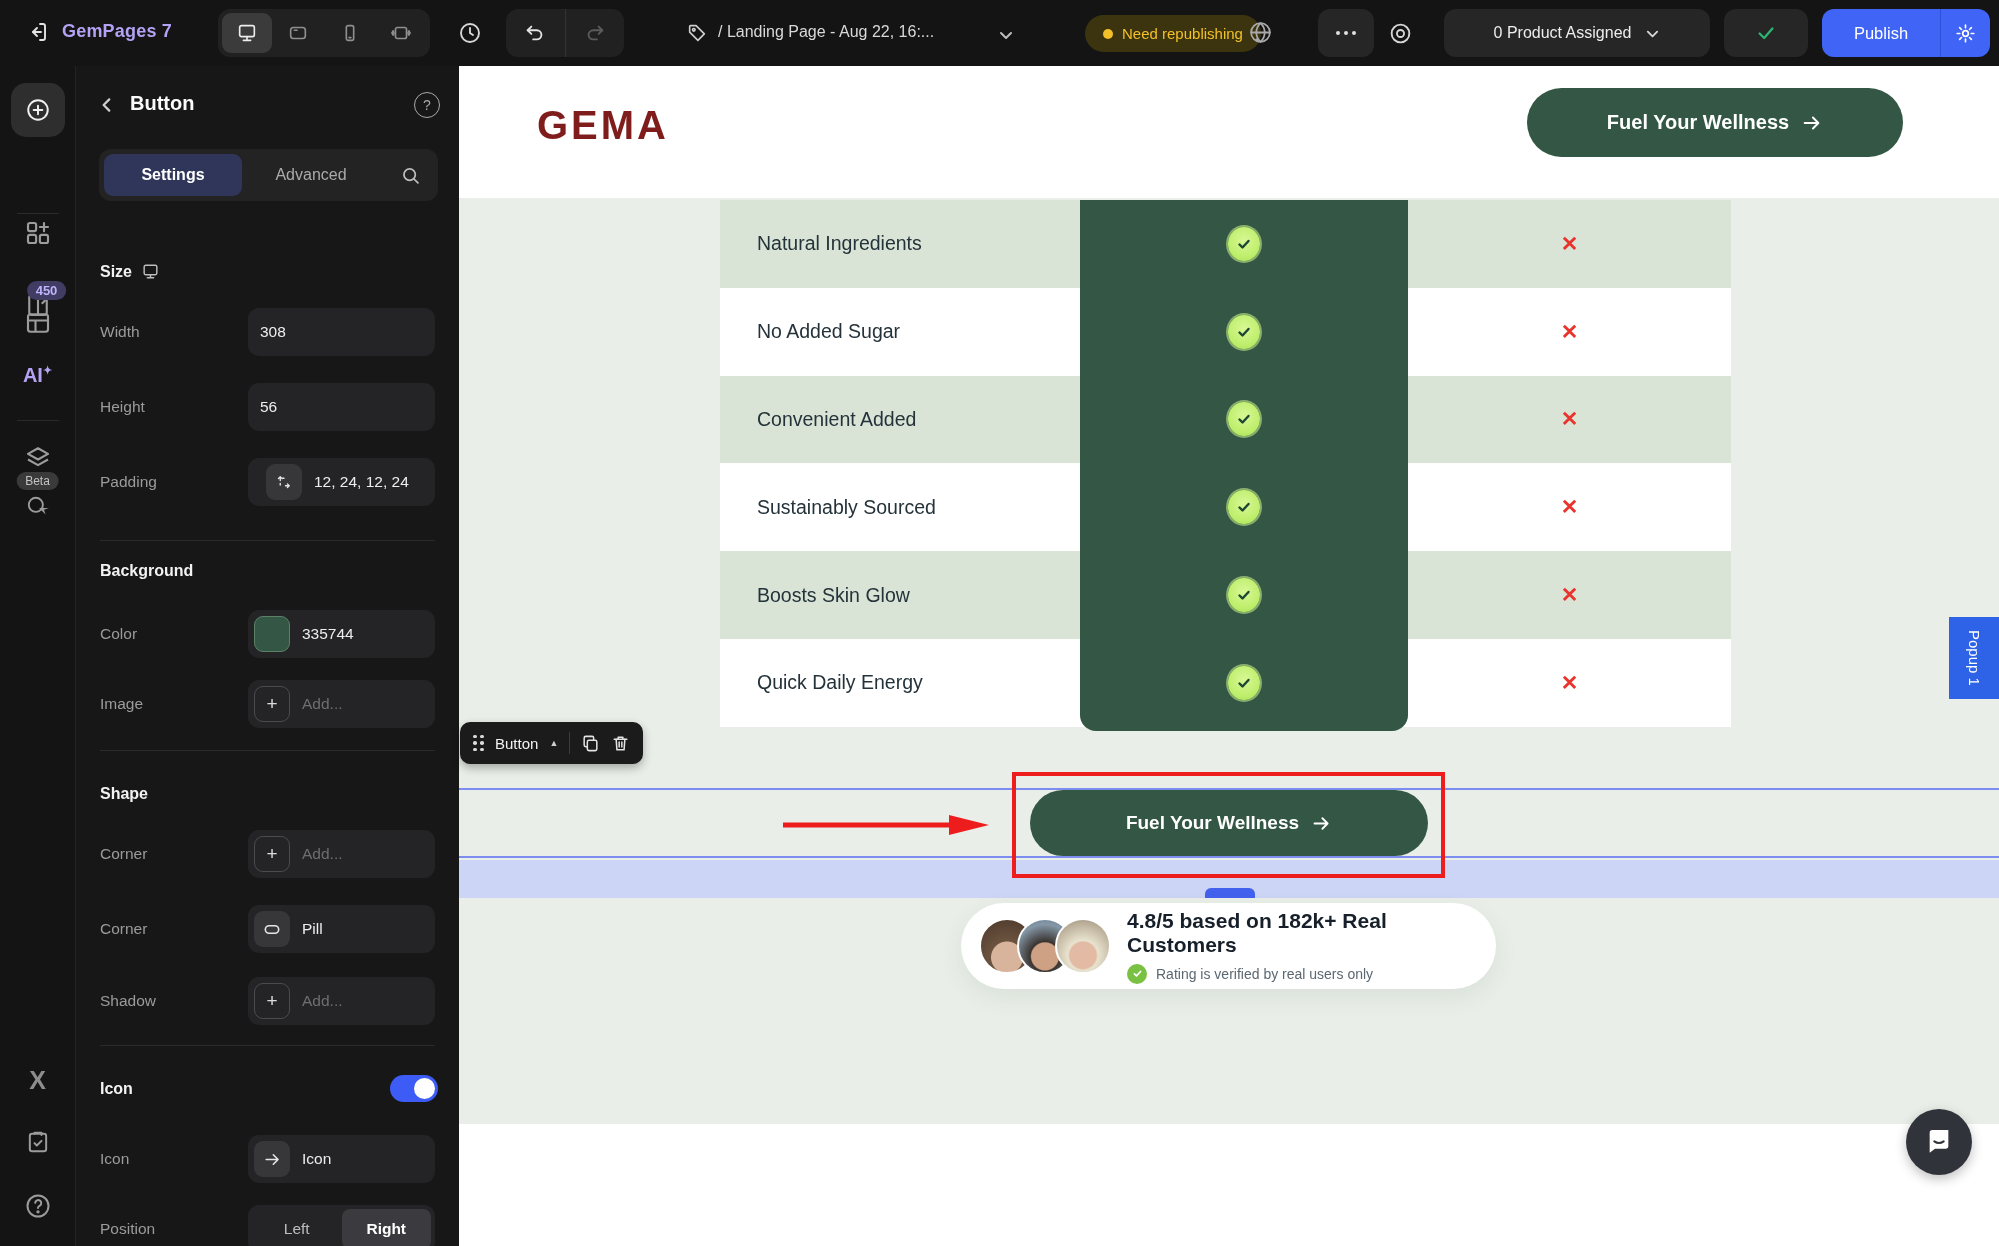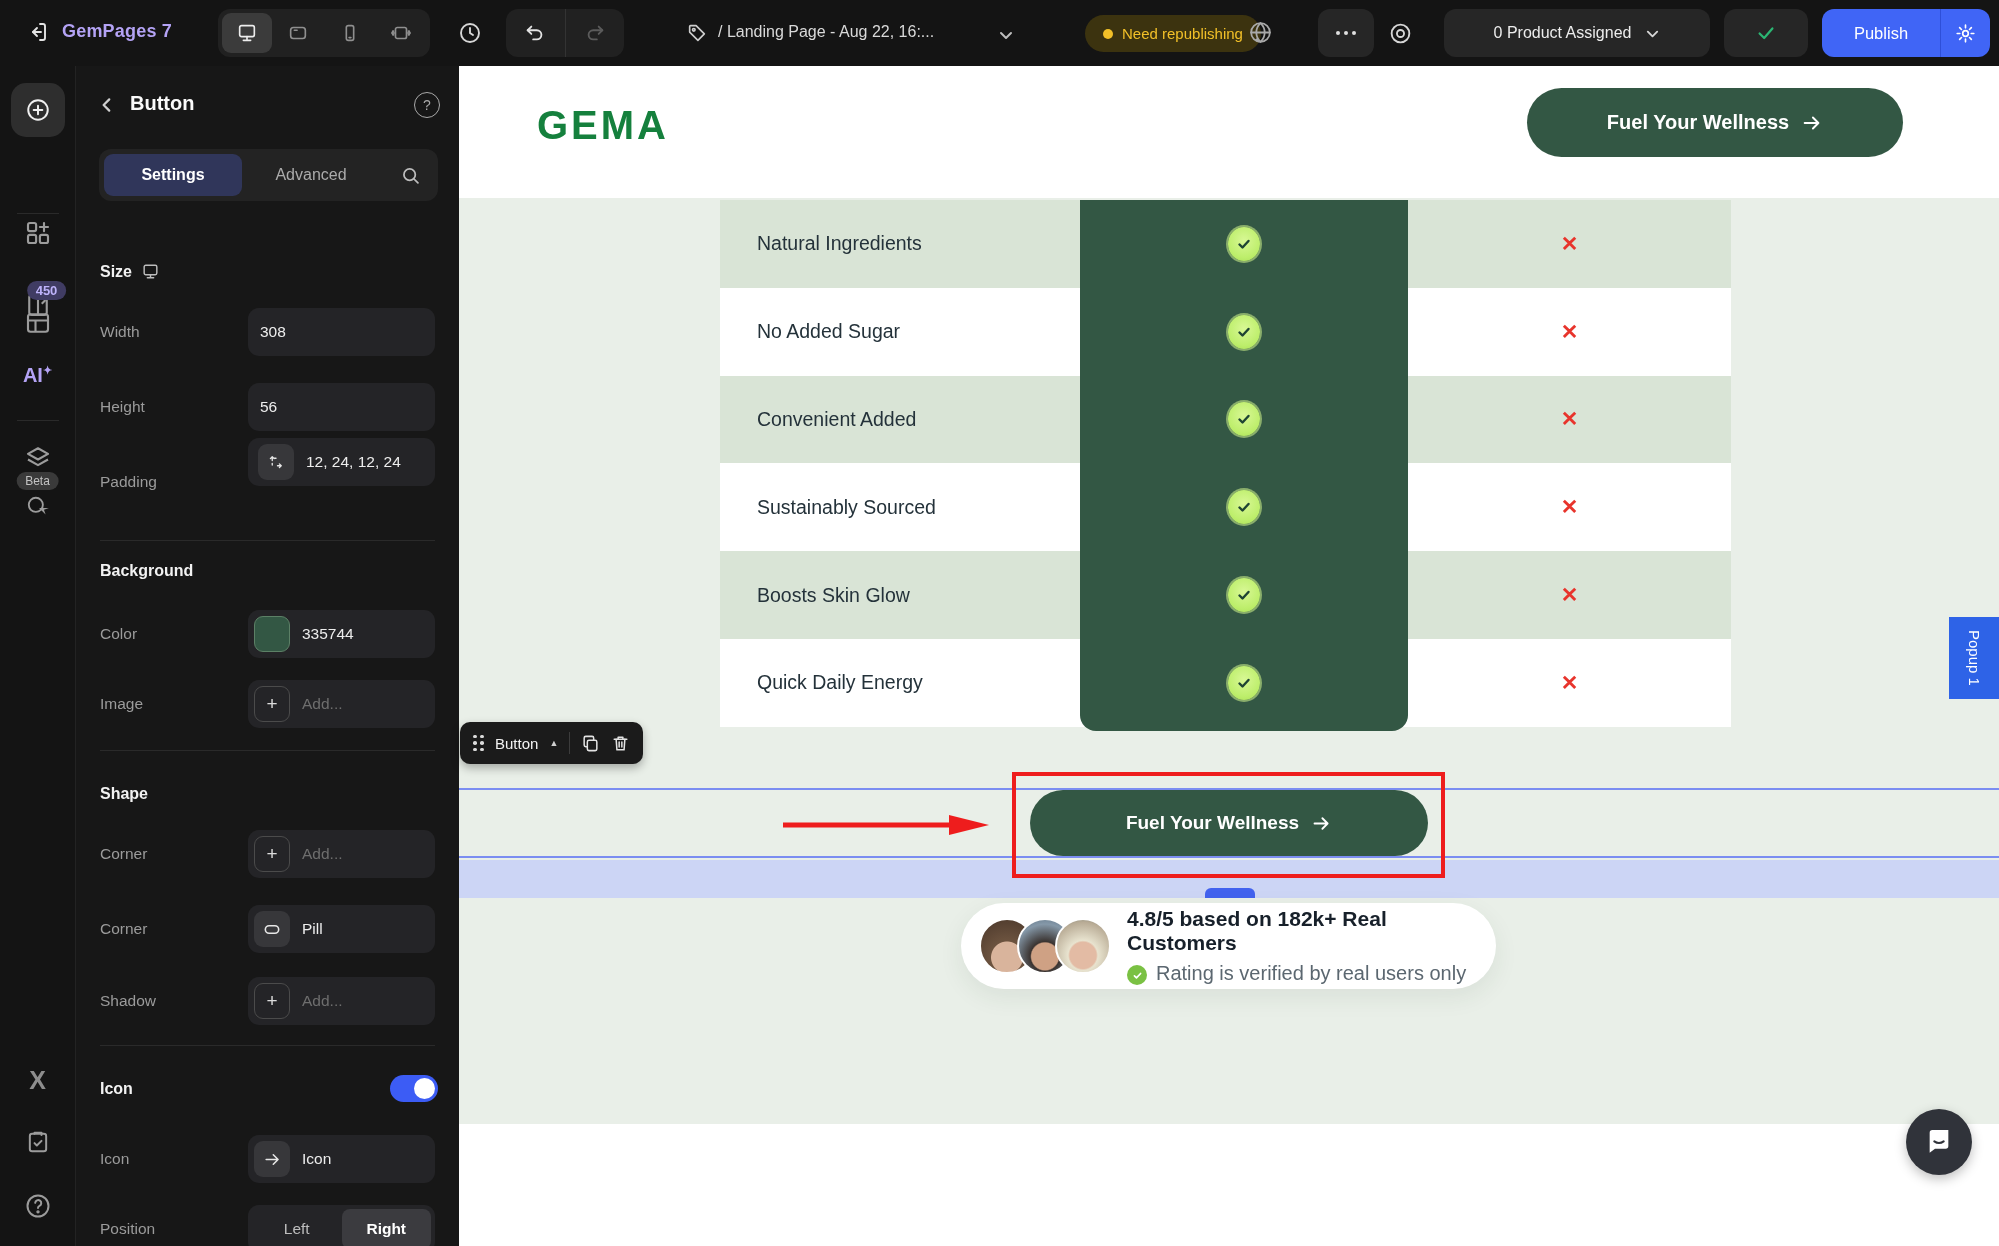--- a/index.html
+++ b/index.html
@@ -78,21 +78,21 @@
   .p-div { left:24px; width:335px; height:1px; background:#2a2a2a; }
   .toggle { left:314px; width:48px; height:27px; border-radius:14px; background:#3c5cf5; cursor:pointer; }
   .toggle .knob { position:absolute; right:3px; top:3px; width:21px; height:21px; border-radius:50%; background:#fff; }
   .seg { left:172px; width:187px; height:48px; background:#242427; border-radius:11px; display:flex; padding:4px; }
   .seg .opt { flex:1; display:flex; align-items:center; justify-content:center; font-size:15.5px; color:#bdbdbd; border-radius:8px; cursor:pointer; }
   .seg .opt.sel { background:#3b3b3f; color:#fff; font-weight:600; }
 
   
   .canvas { position:absolute; left:459px; top:66px; width:1540px; height:1180px; background:#fff; }
   .page-header { position:absolute; left:0; top:0; width:1540px; height:112px; background:#fff; }
-  .logo { position:absolute; left:78px; top:37px; font-size:40px; font-weight:900; letter-spacing:3px; color:#15803d; }
+  .logo { position:absolute; left:78px; top:37px; font-size:40px; font-weight:900; letter-spacing:3px; color:#7f1d1d; }
   .cta { background:var(--brand-green,#335744); color:#fff; border:none; border-radius:999px;
          display:flex; align-items:center; justify-content:center; gap:12px; font-size:20px; font-weight:600;
          font-family:"Liberation Sans",sans-serif; cursor:pointer; }
   .cta-header { position:absolute; left:1068px; top:22px; width:376px; height:69px; }
 
   .section { position:absolute; left:0; top:112px; width:1540px; height:926px; background:var(--section-bg,#e9efe8);margin-top:20px; }
   .cmp-table { position:absolute; left:261px; top:2px; width:1011px; height:527px; }
   .row { display:flex; height:87.8px; align-items:center; }
   .row.alt { background:var(--row-stripe,#d9e4d6); }
   .row.plain { background:#fff; }
@@ -116,21 +116,21 @@
 
   .rating-card { position:absolute; left:502px; top:705px; width:535px; height:86px; background:#fff; border-radius:43px;
                  box-shadow:0 8px 24px rgba(40,60,40,.08); display:flex; align-items:center; padding:0 26px 0 18px; gap:16px; }
   .avatars { display:flex; }
   .avatar { width:56px; height:56px; border-radius:50%; border:2px solid #fff; flex:0 0 auto; }
   .avatar + .avatar { margin-left:-18px; }
   .av1 { background:radial-gradient(circle at 50% 72%, #d9b49c 34%, #6c533f 36%, #4a372a 100%); }
   .av2 { background:radial-gradient(circle at 50% 70%, #cfa184 30%, #3a3330 33%, #8598a8 72%, #5d7386 100%); }
   .av3 { background:radial-gradient(circle at 50% 68%, #e3bba4 30%, #e8e3cf 34%, #b9ac96 75%, #757c72 100%); }
   .rating-text .title { font-size:21px; font-weight:700; color:#17202a; }
-  .rating-text .sub { margin-top:7px; display:flex; align-items:flex-end; gap:9px; font-size:20px; color:#5b6770; }
+  .rating-text .sub { margin-top:7px; display:flex; align-items:center; gap:9px; font-size:14px; color:#5b6770; }
   .seal { width:20px; height:20px; border-radius:50%; background:#7ac143; color:#fff; display:flex; align-items:center; justify-content:center; }
 
   
   .el-toolbar { position:absolute; left:460px; top:722px; height:42px; background:#1b1b1b; border-radius:10px;
                 display:flex; align-items:center; padding:0 13px; gap:11px; z-index:70; box-shadow:0 4px 10px rgba(0,0,0,.3); }
   .el-toolbar .name { font-size:15px; color:#f2f2f2; }
   .el-toolbar .caret { color:#cfcfcf; font-size:9px; }
   .el-toolbar .sep { width:1px; height:22px; background:#3c3c3c; }
   .el-toolbar .tbtn { color:#e3e3e3; cursor:pointer; display:flex; }
   .drag-dots { display:grid; grid-template-columns:repeat(2,4px); grid-gap:3px; cursor:grab; }
@@ -364,21 +364,21 @@
   </div>
   <span class="p-label" style="left:24px; top:257px;">Width</span>
   <div class="p-control" style="top:242px;">
       <span>308</span>
     </div>
   <span class="p-label" style="left:24px; top:332px;">Height</span>
   <div class="p-control" style="top:317px;">
       <span>56</span>
     </div>
   <span class="p-label" style="left:24px; top:407px;">Padding</span>
-  <div class="p-control" style="top:372px; padding-left:10px;">
+  <div class="p-control" style="top:392px; padding-left:18px;">
     <span class="iconbox filled">
       <svg width="18" height="18" viewBox="0 0 24 24" fill="none" stroke="currentColor" stroke-width="1.8" stroke-linecap="round" stroke-linejoin="round">
           <path d="M7 10V5m0 0L4.5 7.5M7 5l2.5 2.5"></path>
           <path d="M14 17h5m0 0l-2.5-2.5M19 17l-2.5 2.5"></path>
           <path d="M7 14v3a2 2 0 0 0 0 0" stroke-dasharray="2 2.4"></path>
           <path d="M10 7h4" stroke-dasharray="2 2.4"></path>
         </svg>
     </span>
     <span>12, 24, 12, 24</span>
   </div>

